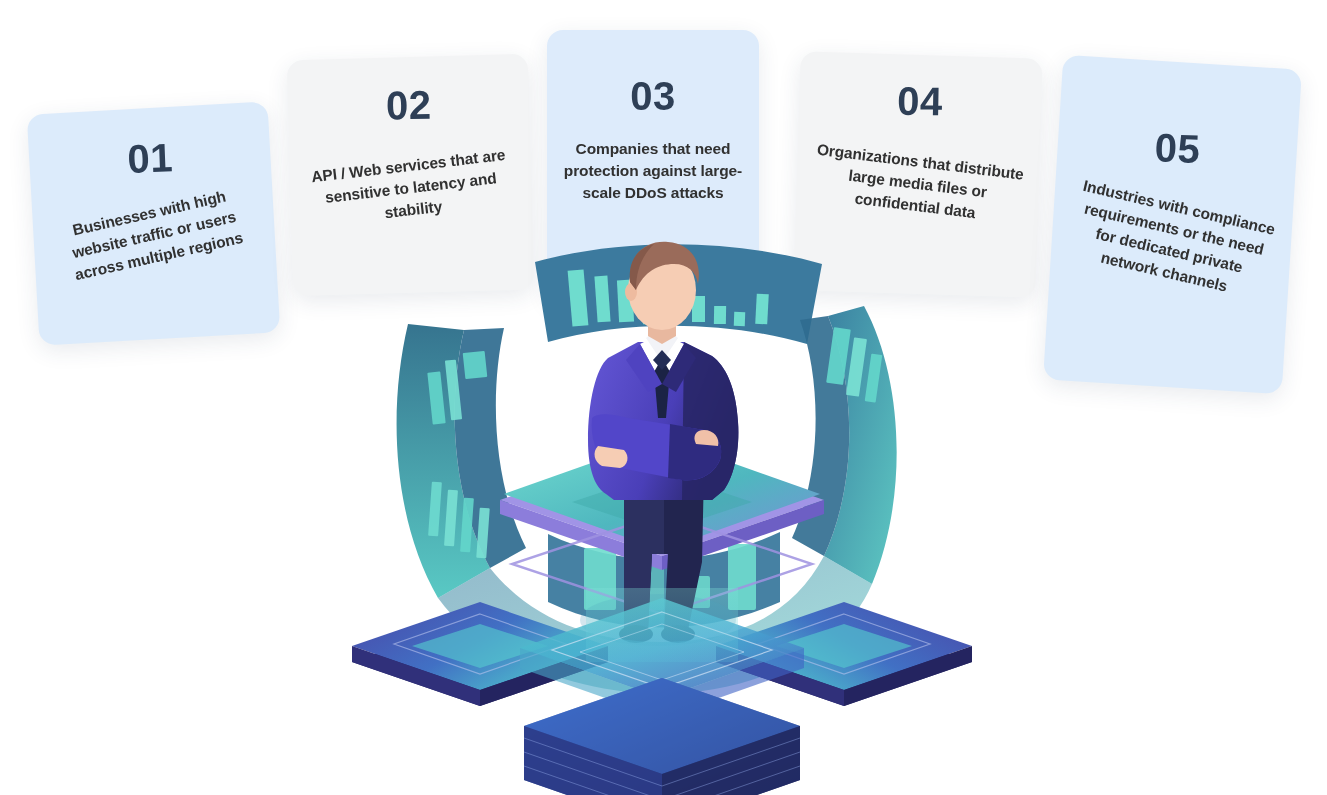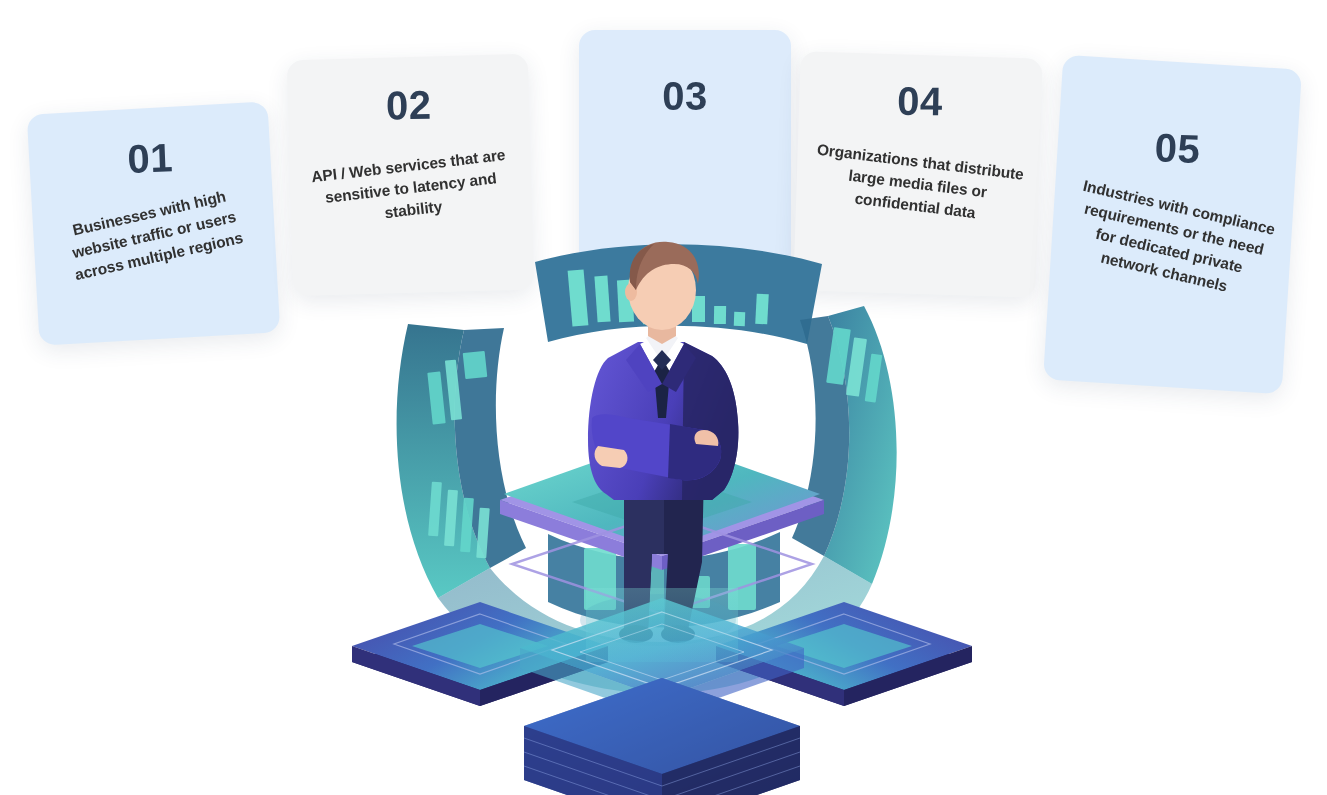--- a/index.html
+++ b/index.html
@@ -58,21 +58,21 @@
 
   
   #card-02 { left: 290px; top: 57px;  width: 241px; height: 236px;
              background: #f3f4f5; transform: rotate(-1.6deg); }
   #card-02 .card-inner { padding-top: 28px; }
   #card-02 .card-num  { transform: rotate(0.6deg); }
   #card-02 .card-text { margin-top: 30px; transform: rotate(-5.0deg); }
 
   
   #card-03 { left: 547px; top: 30px;  width: 212px; height: 272px;
-             background: #ddebfb; transform: rotate(0deg); margin-left: 32px; }
+             background: #ddebfb; transform: rotate(0deg); }
   #card-03 .card-inner { padding-top: 46px; }
   #card-03 .card-num  { }
   #card-03 .card-text { margin-top: 22px; }
 
   
   #card-04 { left: 797px; top: 55px;  width: 242px; height: 239px;
              background: #f3f4f5; transform: rotate(1.8deg); }
   #card-04 .card-inner { padding-top: 26px; }
   #card-04 .card-num  { transform: rotate(-0.8deg); }
   #card-04 .card-text { margin-top: 30px; transform: rotate(5.2deg); }
@@ -109,20 +109,21 @@
   <div class="card" id="card-02">
     <div class="card-inner">
       <div class="card-num">02</div>
       <div class="card-text">API / Web services that are sensitive to latency and stability</div>
     </div>
   </div>
 
   <div class="card" id="card-03">
     <div class="card-inner">
       <div class="card-num">03</div>
+      <div class="card-text">Companies that need protection against large-scale DDoS attacks</div>
     </div>
   </div>
 
   <div class="card" id="card-04">
     <div class="card-inner">
       <div class="card-num">04</div>
       <div class="card-text">Organizations that distribute large media files or confidential data</div>
     </div>
   </div>
 

